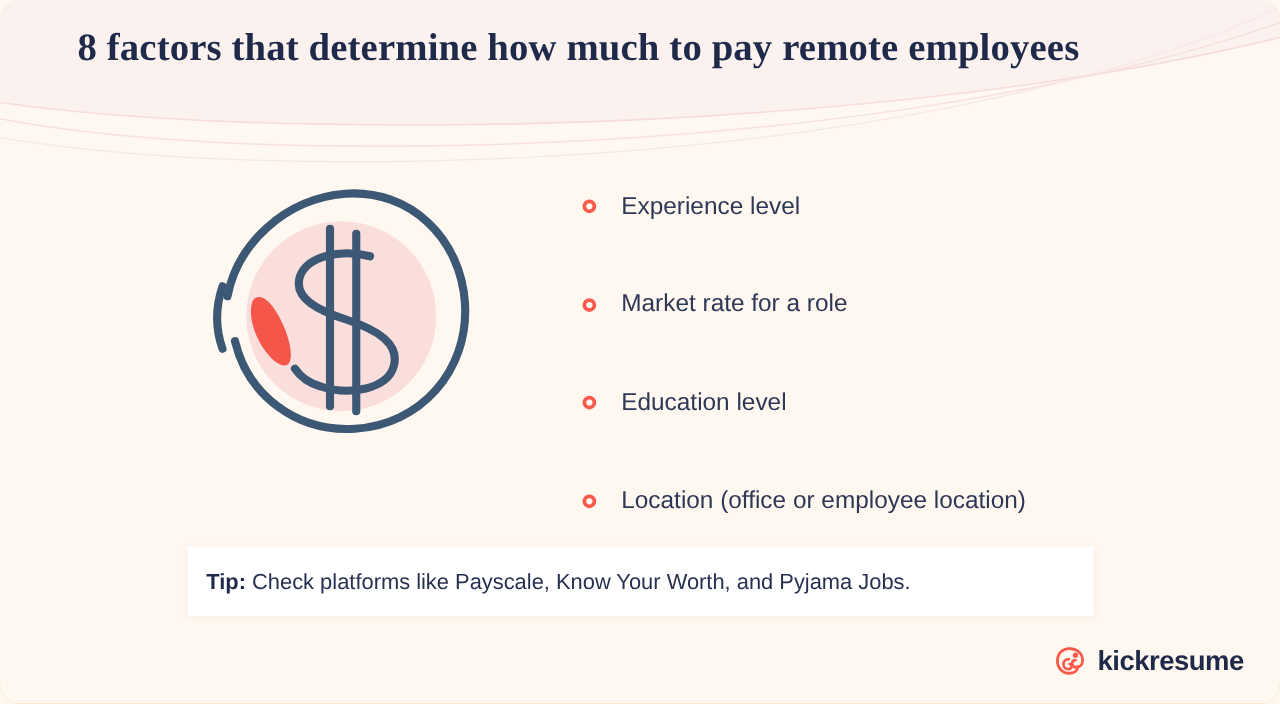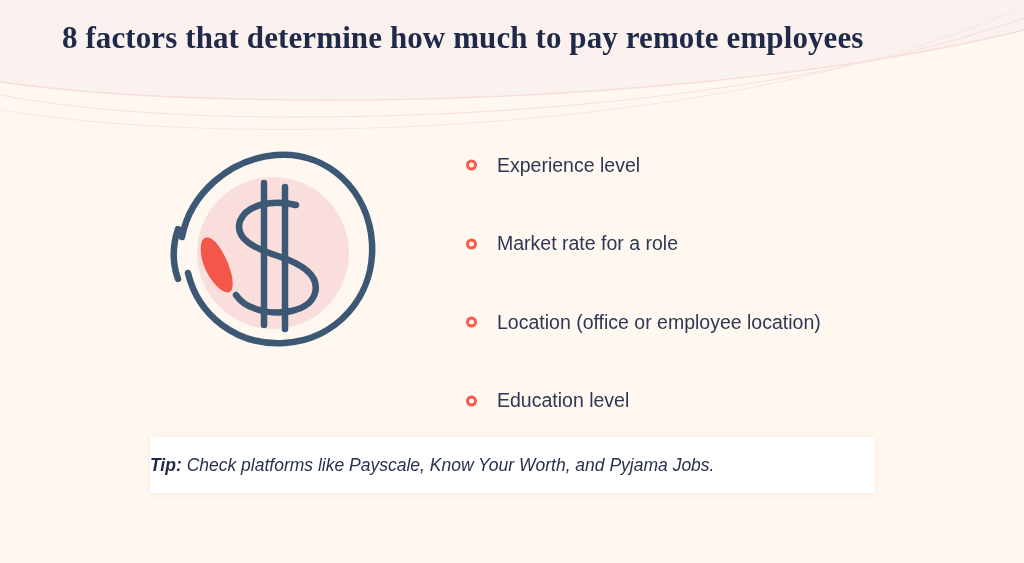--- a/index.html
+++ b/index.html
@@ -13,20 +13,21 @@
     font-family: "Liberation Sans", sans-serif;
     background: #FFF8F0;
   }
 
   #slide {
     position: relative;
     width: 1024px;
     height: 563px;
     background: #fdba74;
     overflow: hidden;
+    border-radius: 16px;
   }
 
   
   .bg-layer {
     position: absolute;
     inset: 0;
     pointer-events: none;
   }
   .bg-layer svg { display: block; width: 1024px; height: 563px; }
 
@@ -96,24 +97,24 @@
     left: 150px;
     top: 437px;
     width: 725px;
     height: 56px;
     background: #FFFFFF;
     box-shadow: 0 1px 6px rgba(160,120,100,0.10);
     display: flex;
     align-items: center;
   }
   #tip-text {
+    padding-left: 15px;
     font-size: 17.5px;
     color: #27314F;
     white-space: nowrap;
-    font-style: italic;
   }
   #tip-label {
     font-weight: 700;
     color: #1F2A4A;
   }
 
   
   #logo {
     position: absolute;
     left: 842px;
@@ -173,28 +174,40 @@
     <li class="factor-item">
       <span class="bullet"></span>
       <span class="factor-text">Experience level</span>
     </li>
     <li class="factor-item">
       <span class="bullet"></span>
       <span class="factor-text">Market rate for a role</span>
     </li>
     <li class="factor-item">
       <span class="bullet"></span>
+      <span class="factor-text">Education level</span>
+    </li>
+    <li class="factor-item">
+      <span class="bullet"></span>
       <span class="factor-text">Location (office or employee location)</span>
-    </li>
-    <li class="factor-item">
-      <span class="bullet"></span>
-      <span class="factor-text">Education level</span>
     </li>
   </ul>
 
   <div id="tip-box">
     <div id="tip-text">
       <span id="tip-label">Tip:</span><span> Check platforms like Payscale, Know Your Worth, and Pyjama Jobs.</span>
     </div>
   </div>
 
+  <div id="logo">
+    <svg id="logo-mark" viewBox="0 0 32 32" xmlns="http://www.w3.org/2000/svg">
+      <path d="M15.5,4.5 C22,4.5 27.5,8.5 27.5,15 C27.5,19 25,21.5 22,21.5
+               C19.5,21.5 18,20 18,18 C18,16.3 19.2,15 21,15" fill="none" stroke="#FB5A4B" stroke-width="2.6" stroke-linecap="round"></path>
+      <path d="M15.5,4.5 C9,4.5 4.5,9 4.5,15.5 C4.5,22 9,27 15.5,27
+               C20,27 23,24.5 23,21" fill="none" stroke="#FB5A4B" stroke-width="2.6" stroke-linecap="round"></path>
+      <path d="M15,14 C12,14 10,16 10,18.8 C10,21.4 12,23.2 14.3,23.2
+               C16.2,23.2 17.4,22 17.4,20.5 C17.4,19.3 16.6,18.5 15.6,18.5" fill="none" stroke="#FB5A4B" stroke-width="2.4" stroke-linecap="round"></path>
+      <circle cx="21" cy="10.5" r="2.4" fill="#FB5A4B"></circle>
+    </svg>
+    <span id="logo-text">kickresume</span>
+  </div>
 
 </div>
 
 </body></html>

